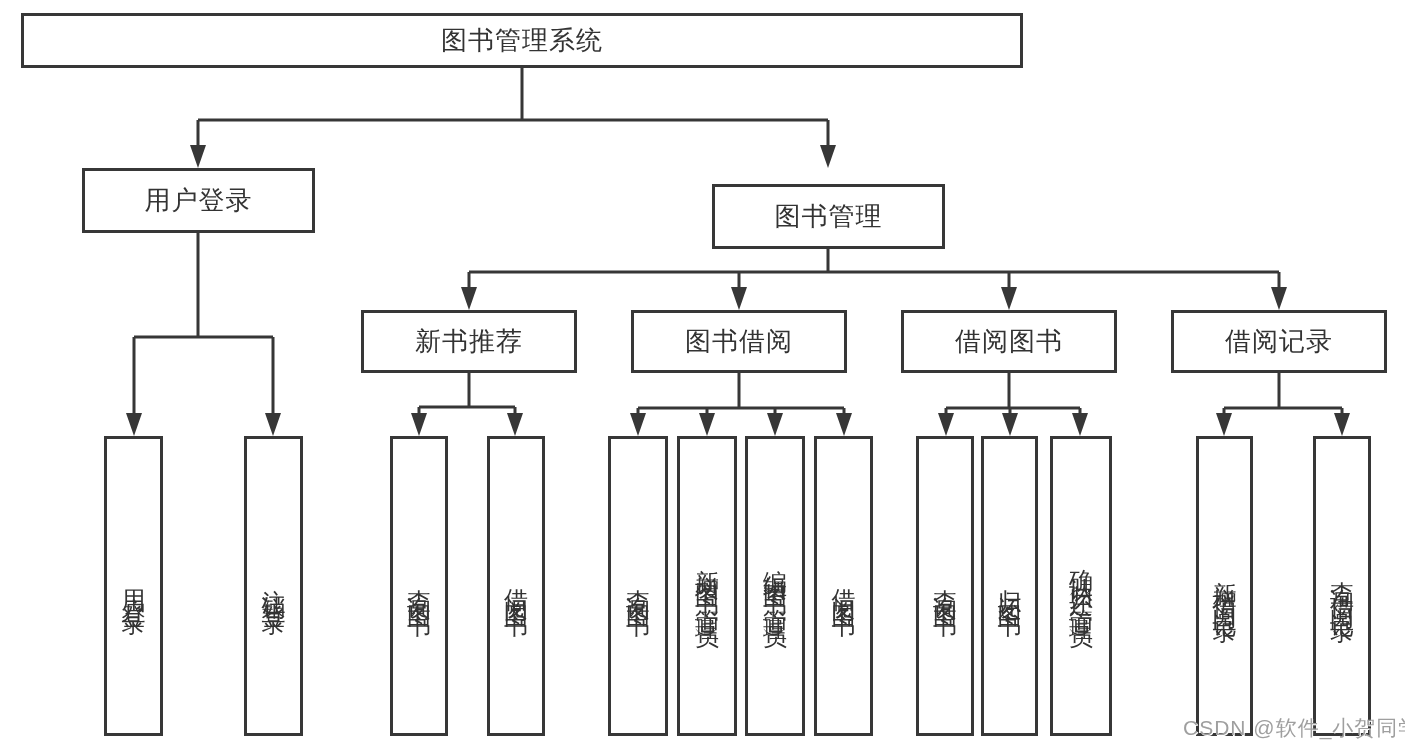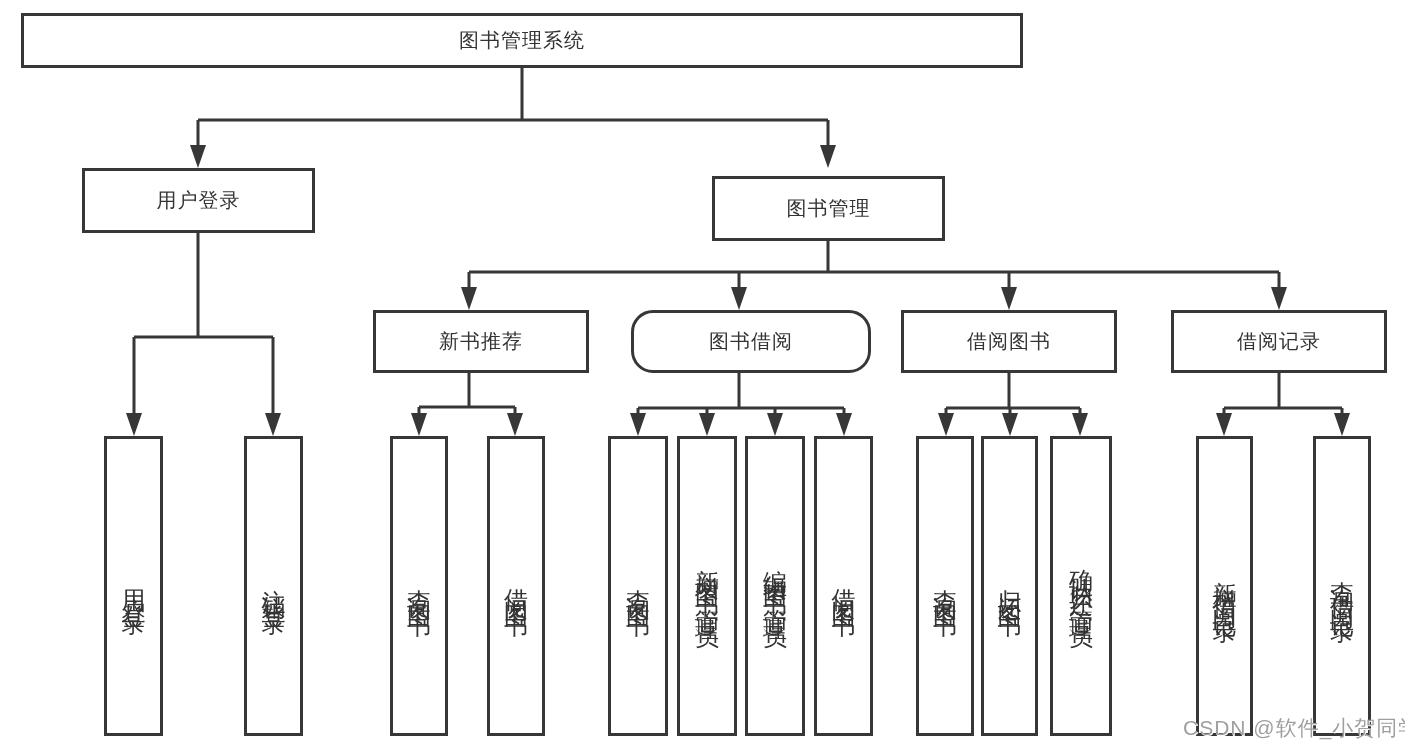--- a/index.html
+++ b/index.html
@@ -25,21 +25,21 @@
     position: absolute;
     box-sizing: border-box;
     border: 3px solid #373737;
     background: #ffffff;
     display: flex;
     align-items: center;
     justify-content: center;
     color: #333333;
   }
   .box.h {
-    font-size: 20px;
+    font-size: 26px;
     letter-spacing: 1px;
     white-space: nowrap;
   }
   .box.v {
     writing-mode: vertical-rl;
     text-orientation: mixed;
     font-size: 24px;
     letter-spacing: 8px;
     line-height: 1;
     top: 436px;
@@ -93,24 +93,24 @@
     <polygon points="1072,413 1088,413 1080,436" fill="#373737"></polygon>
 
     <path d="M1279 373 V408 M1224 408 H1342 M1224 408 V418 M1342 408 V418" stroke="#373737" stroke-width="3" fill="none"></path>
     <polygon points="1216,413 1232,413 1224,436" fill="#373737"></polygon>
     <polygon points="1334,413 1350,413 1342,436" fill="#373737"></polygon>
   </svg>
 
   <div class="box h" style="left:21px; top:13px; width:1002px; height:55px;">图书管理系统</div>
 
   <div class="box h" style="left:82px; top:168px; width:233px; height:65px;">用户登录</div>
-  <div class="box h" style="left:712px; top:176px; width:233px; height:65px;">图书管理</div>
+  <div class="box h" style="left:712px; top:184px; width:233px; height:65px;">图书管理</div>
 
-  <div class="box h" style="left:361px; top:310px; width:216px; height:63px;margin-left:12px;">新书推荐</div>
-  <div class="box h" style="left:631px; top:310px; width:240px; height:63px;border-radius:22px;">图书借阅</div>
+  <div class="box h" style="left:361px; top:310px; width:216px; height:63px;">新书推荐</div>
+  <div class="box h" style="left:631px; top:310px; width:216px; height:63px;">图书借阅</div>
   <div class="box h" style="left:901px; top:310px; width:216px; height:63px;">借阅图书</div>
   <div class="box h" style="left:1171px; top:310px; width:216px; height:63px;">借阅记录</div>
 
   <div class="box v" style="left:104px; width:59px;">用户登录</div>
   <div class="box v" style="left:244px; width:59px;">注销登录</div>
 
   <div class="box v" style="left:390px; width:58px;">查询图书</div>
   <div class="box v" style="left:487px; width:58px;">借阅图书</div>
 
   <div class="box v" style="left:608px; width:60px;">查询图书</div>

